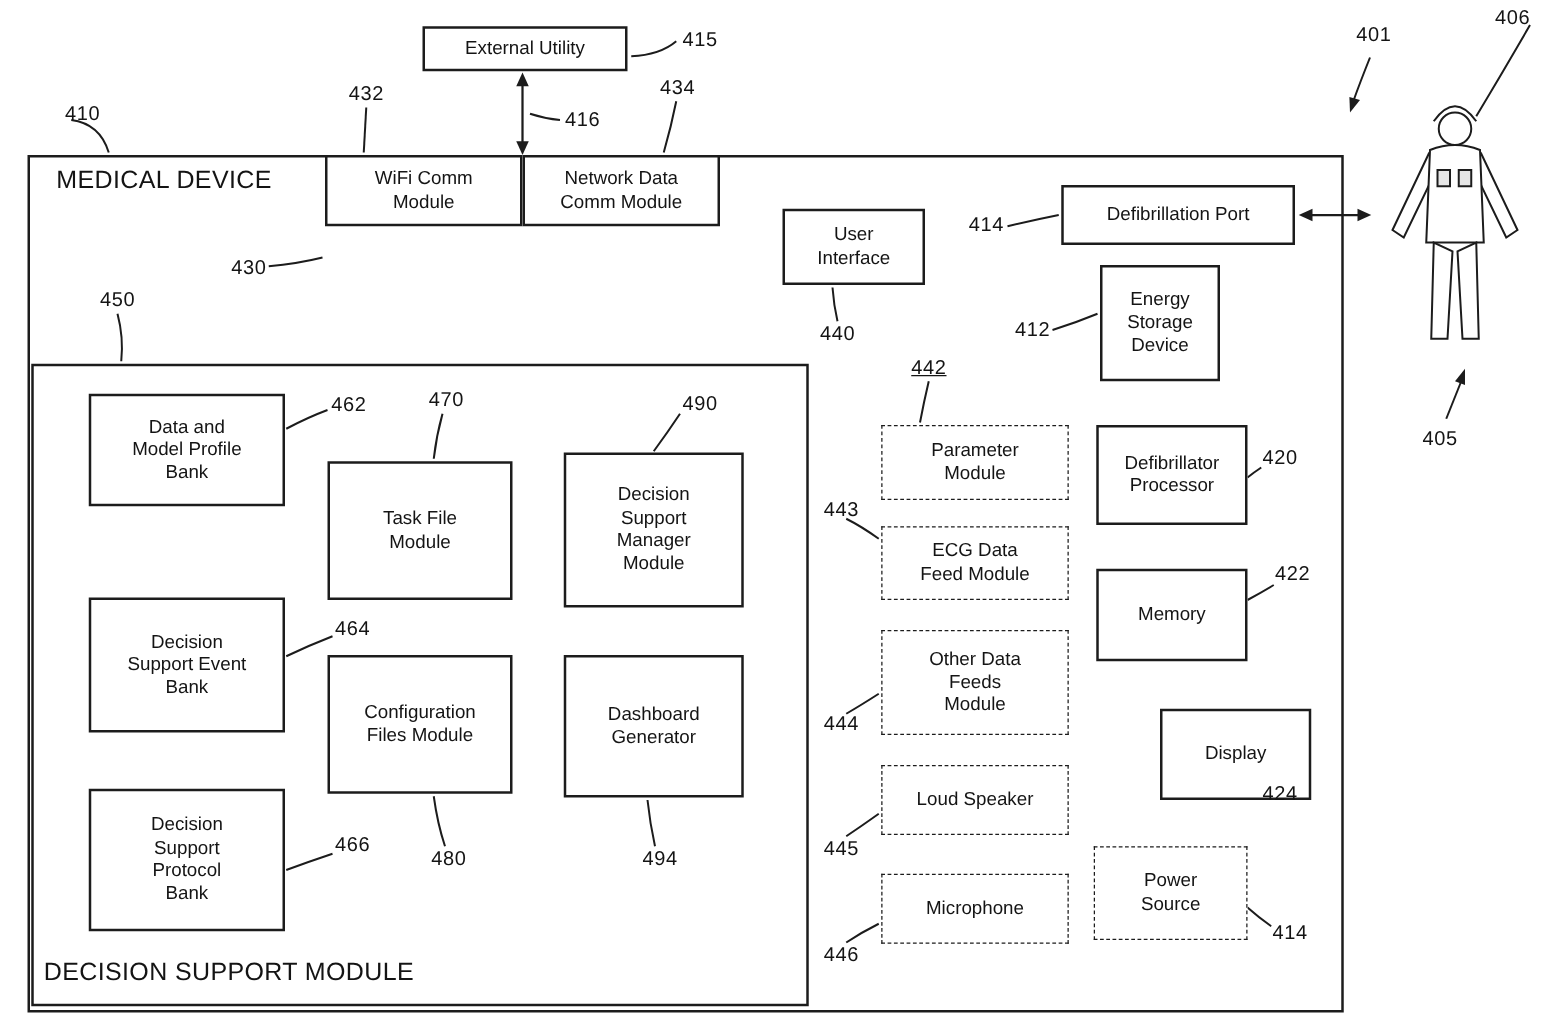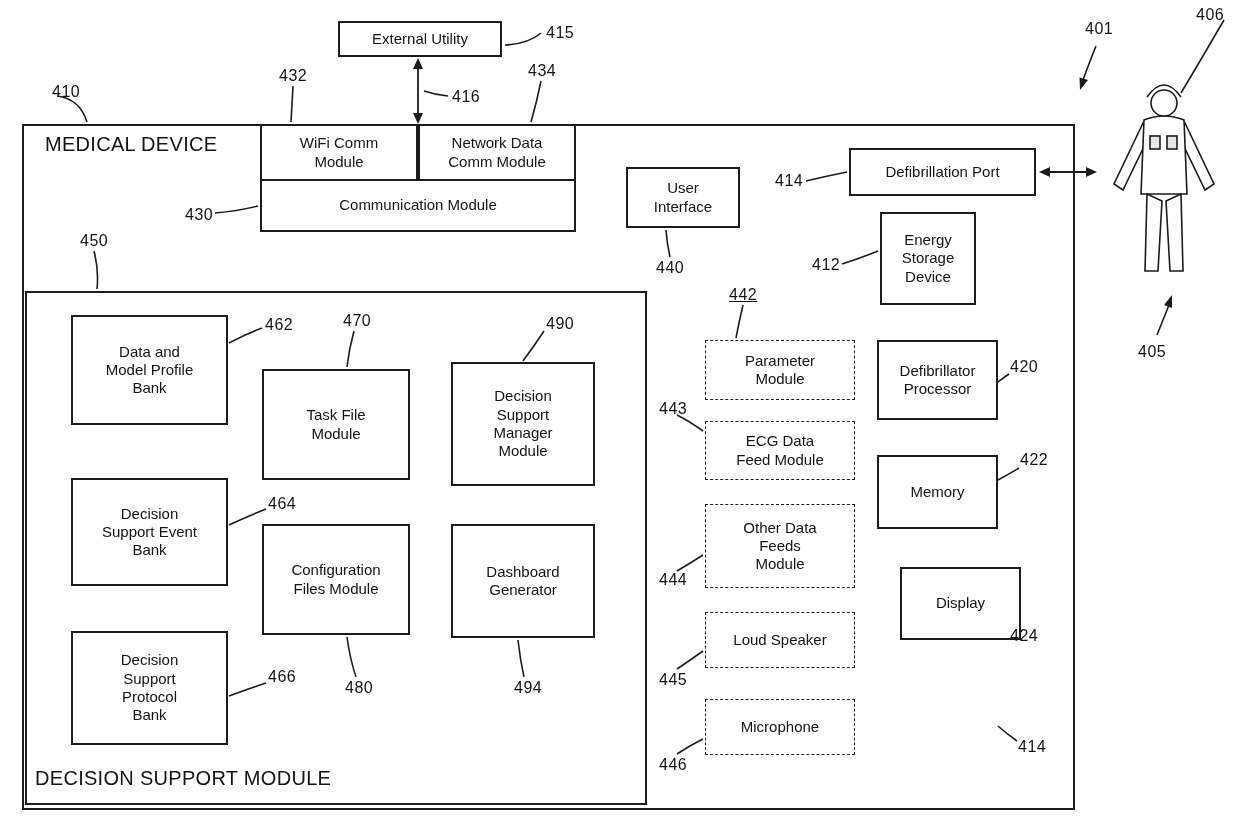--- a/index.html
+++ b/index.html
@@ -89,34 +89,33 @@
       <path d="M1166,201 L1170,271 L1183,271 L1181,194 Z"></path>
       <circle cx="1164" cy="103" r="13"></circle>
       <path d="M1147,97 Q1164,73 1181,97" fill="none"></path>
       <rect x="1150" y="136" width="10" height="13" fill="#e6e6e6"></rect>
       <rect x="1167" y="136" width="10" height="13" fill="#e6e6e6"></rect>
     </g>
   </svg>
 
   <div class="box" style="left:338px; top:21px; width:164px; height:36px;">External Utility</div>
 
-  <div class="box" style="left:260px; top:179px; width:316px; height:53px;">Communication Module</div>
   <div class="box" style="left:260px; top:124px; width:158px; height:57px;">WiFi Comm
 Module</div>
   <div class="box" style="left:418px; top:124px; width:158px; height:57px;">Network Data
 Comm Module</div>
 
   <div class="box" style="left:626px; top:167px; width:114px; height:61px;">User
 Interface</div>
   <div class="box" style="left:849px; top:148px; width:187px; height:48px;">Defibrillation Port</div>
   <div class="box" style="left:880px; top:212px; width:96px; height:93px;">Energy
 Storage
 Device</div>
 
-  <div class="box" style="left:71px; top:315px; width:157px; height:110px;">Data and
+  <div class="box" style="left:71px; top:315px; width:157px; height:90px;">Data and
 Model Profile
 Bank</div>
   <div class="box" style="left:262px; top:369px; width:148px; height:111px;">Task File
 Module</div>
   <div class="box" style="left:451px; top:362px; width:144px; height:124px;">Decision
 Support
 Manager
 Module</div>
   <div class="box" style="left:71px; top:478px; width:157px; height:108px;">Decision
 Support Event
@@ -136,21 +135,23 @@
 Feed Module</div>
   <div class="box dashed" style="left:705px; top:504px; width:150px; height:84px;">Other Data
 Feeds
 Module</div>
   <div class="box dashed" style="left:705px; top:612px; width:150px; height:56px;">Loud Speaker</div>
   <div class="box" style="left:877px; top:340px; width:121px; height:80px;">Defibrillator
 Processor</div>
 
   <div class="box dashed" style="left:705px; top:699px; width:150px; height:56px;">Microphone</div>
   <div class="box" style="left:877px; top:455px; width:121px; height:74px;">Memory</div>
-  <div class="box" style="left:900px; top:567px; width:121px; height:73px;">Display</div>
+  <div class="box" style="left:928px; top:567px; width:121px; height:73px;">Display</div>
+  <div class="box dashed" style="left:875px; top:677px; width:123px; height:75px;">Power
+Source</div>
 
   <div class="frame-title" style="left:45px; top:133px;">MEDICAL DEVICE</div>
   <div class="frame-title" style="left:35px; top:767px;">DECISION SUPPORT MODULE</div>
 
   <div class="ref" style="left:546px; top:24px;">415</div>
   <div class="ref" style="left:452px; top:88px;">416</div>
   <div class="ref" style="left:28px;  top:83px;margin-left:24px;">410</div>
   <div class="ref" style="left:279px; top:67px;">432</div>
   <div class="ref" style="left:528px; top:62px;">434</div>
   <div class="ref" style="left:185px; top:206px;">430</div>

